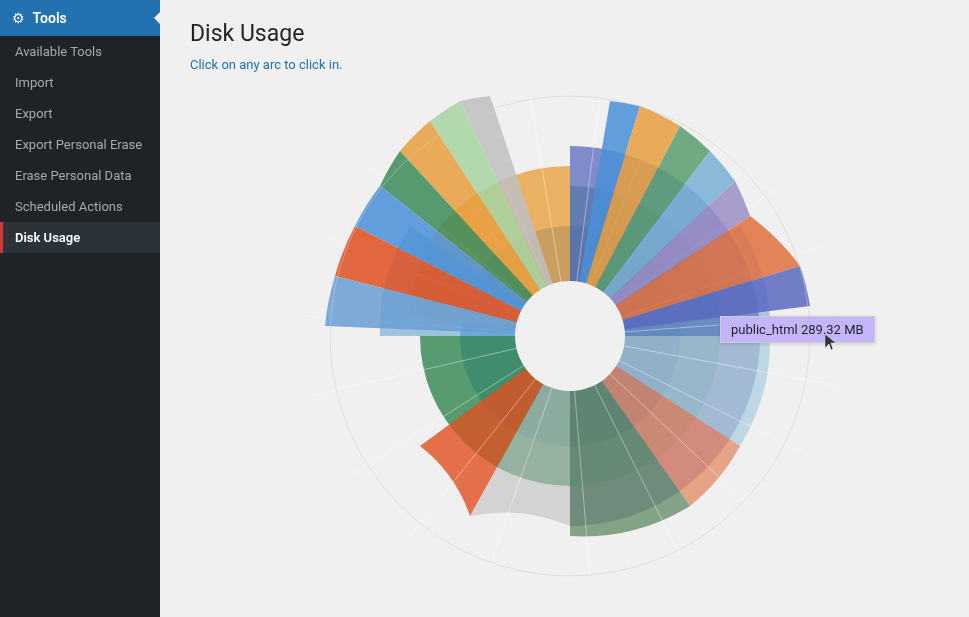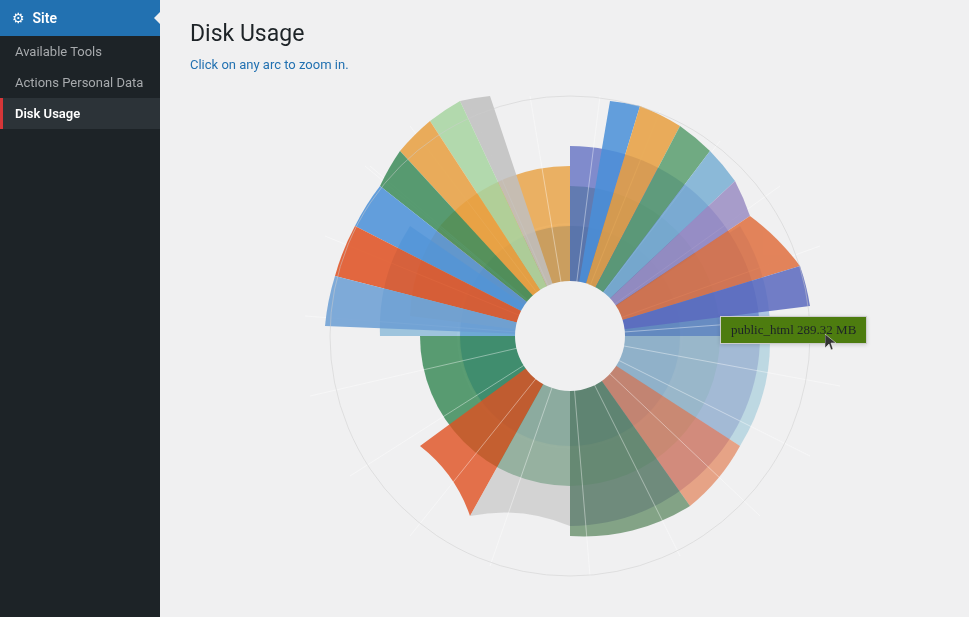--- a/index.html
+++ b/index.html
@@ -111,62 +111,65 @@
 
     .sunburst-svg {
       position: absolute;
       top: -30px;
       left: 100px;
     }
 
     
     .tooltip {
       position: absolute;
-      background: #4d7c0f;
+      background: #c4b5fd;
       border: 1px solid #ccc;
       padding: 5px 10px;
       font-size: 13px;
       color: #1d2327;
       white-space: nowrap;
       box-shadow: 0 1px 4px rgba(0,0,0,0.15);
       top: 220px;
       left: 530px;
       z-index: 10;
-      font-family: Liberation Serif, serif;
     }
 
     .cursor-indicator {
       position: absolute;
       top: 238px;
       left: 635px;
       width: 12px;
       height: 18px;
       z-index: 11;
     }
   </style>
 </head>
 <body>
 
 <div class="sidebar">
   <div class="sidebar-tools-item">
     <span class="tools-icon">⚙</span>
-    <span class="sidebar-tools-label">Site</span>
+    <span class="sidebar-tools-label">Tools</span>
   </div>
   <div class="sidebar-submenu">
 
   <div class="sidebar-sub-item">Available Tools</div>
-      <div class="sidebar-sub-item">Actions Personal Data</div>
+      <div class="sidebar-sub-item">Import</div>
+      <div class="sidebar-sub-item">Export</div>
+      <div class="sidebar-sub-item">Export Personal Erase</div>
+      <div class="sidebar-sub-item">Erase Personal Data</div>
+      <div class="sidebar-sub-item">Scheduled Actions</div>
       <div class="sidebar-sub-item active">Disk Usage</div>
     </div>
 </div>
 
 <div class="main-content">
   <h1 class="page-title">Disk Usage</h1>
   <div class="page-subtitle">
-    <span>Click on any arc to zoom in.</span><br>
+    <span>Click on any arc to click in.</span><br>
   </div>
 
   <div class="chart-area">
 
     <svg class="sunburst-svg" width="560" height="520" viewBox="0 0 560 520">
 
       <circle cx="280" cy="270" r="110" fill="#4a90d9" opacity="0.95"></circle>
 
       <circle cx="280" cy="270" r="112" fill="none" stroke="#fff" stroke-width="1.5"></circle>
 

